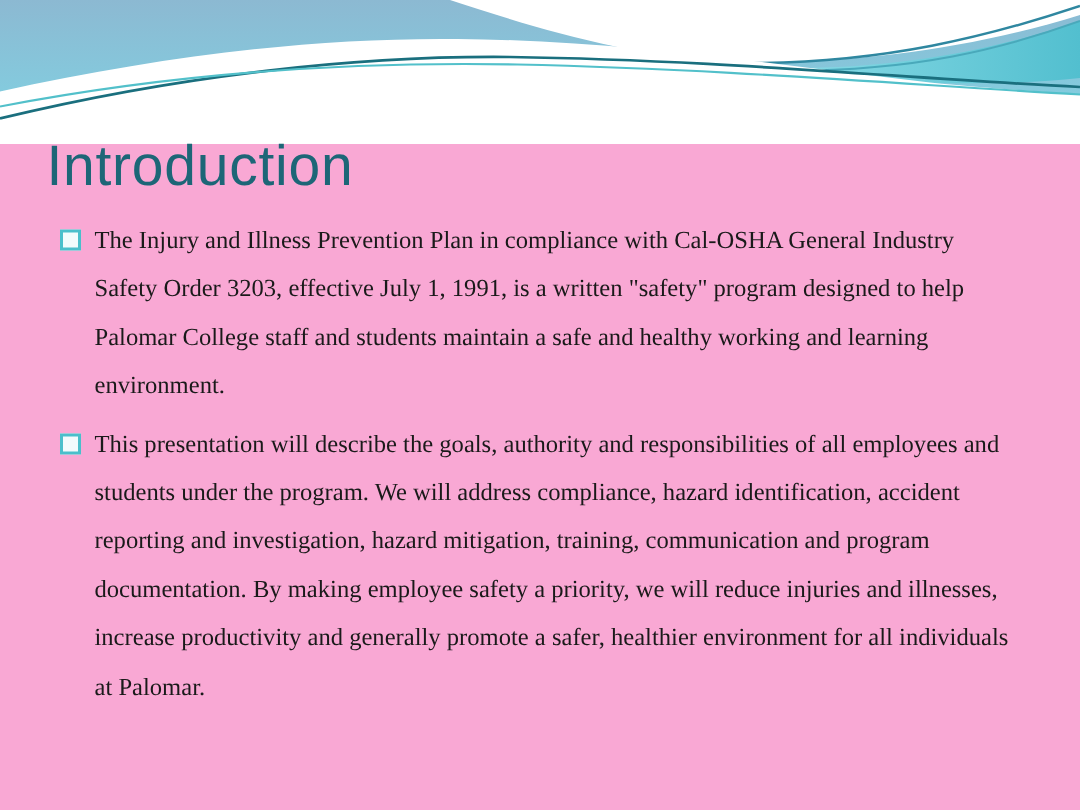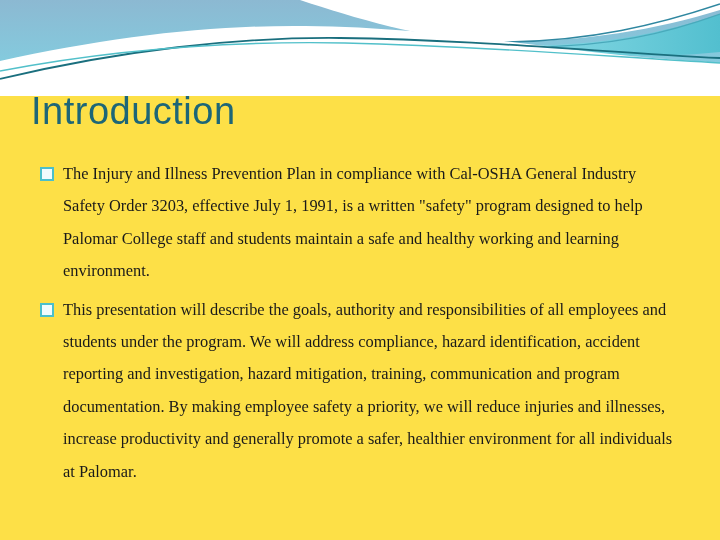--- a/index.html
+++ b/index.html
@@ -1,20 +1,20 @@
 <!DOCTYPE html>
 <html><head>
 <meta charset="utf-8">
 <style>
   html,body { margin:0; padding:0; }
   .slide {
     position: relative;
     width: 720px;
     height: 540px;
-    background: #fde047;
+    background: #f9a8d4;
     overflow: hidden;
     font-family: "Liberation Serif", serif;
   }
   .banner {
     position: absolute;
     top: 0; left: 0;
     width: 720px; height: 96px;
     display: block;
   }
   .slide-title {
@@ -24,21 +24,21 @@
     margin: 0;
     font-family: "Liberation Sans", sans-serif;
     font-weight: 400;
     font-size: 38px;
     letter-spacing: 0.5px;
     color: #1d6677;
   }
   .content {
     position: absolute;
     left: 40px;
-    top: 158px;
+    top: 144px;
     width: 642px;
     font-family: Liberation Serif, serif;
   }
   .bullet-list {
     list-style: none;
     margin: 0; padding: 0;
   }
   .bullet-item {
     position: relative;
     padding-left: 23px;

